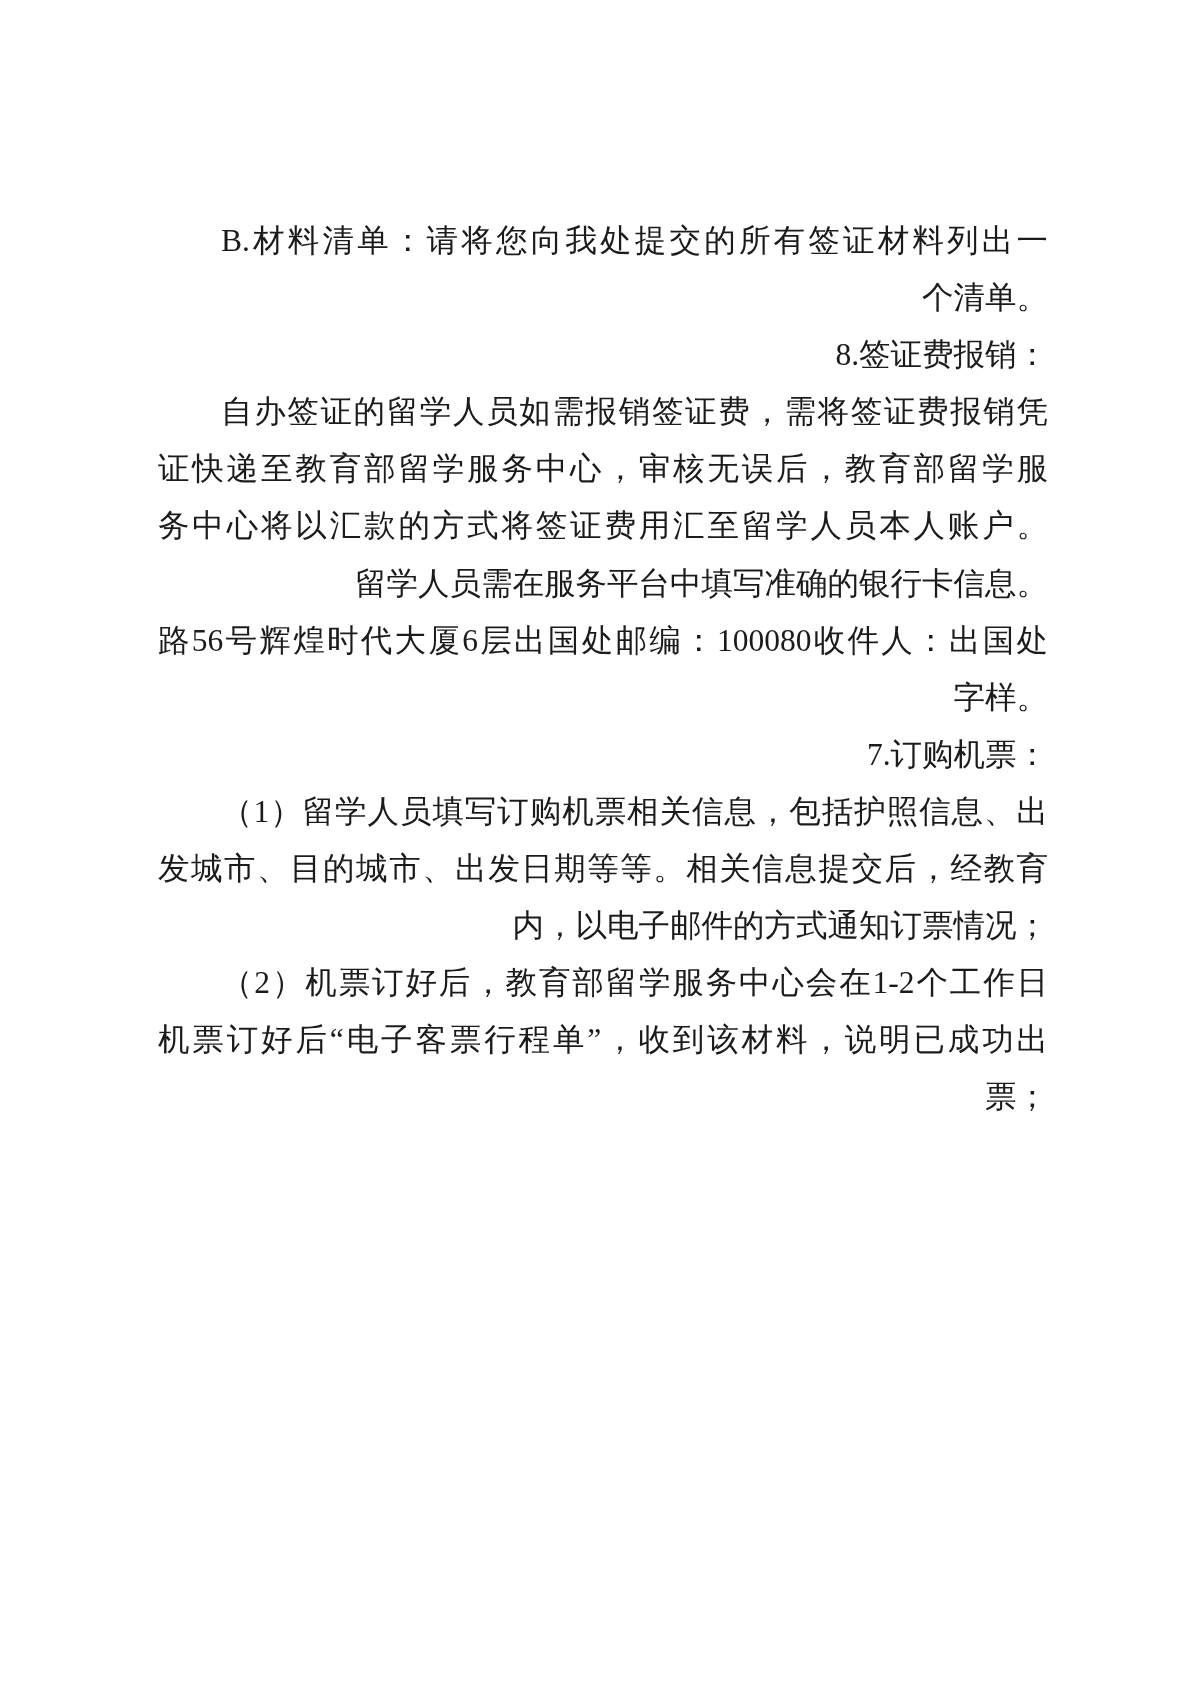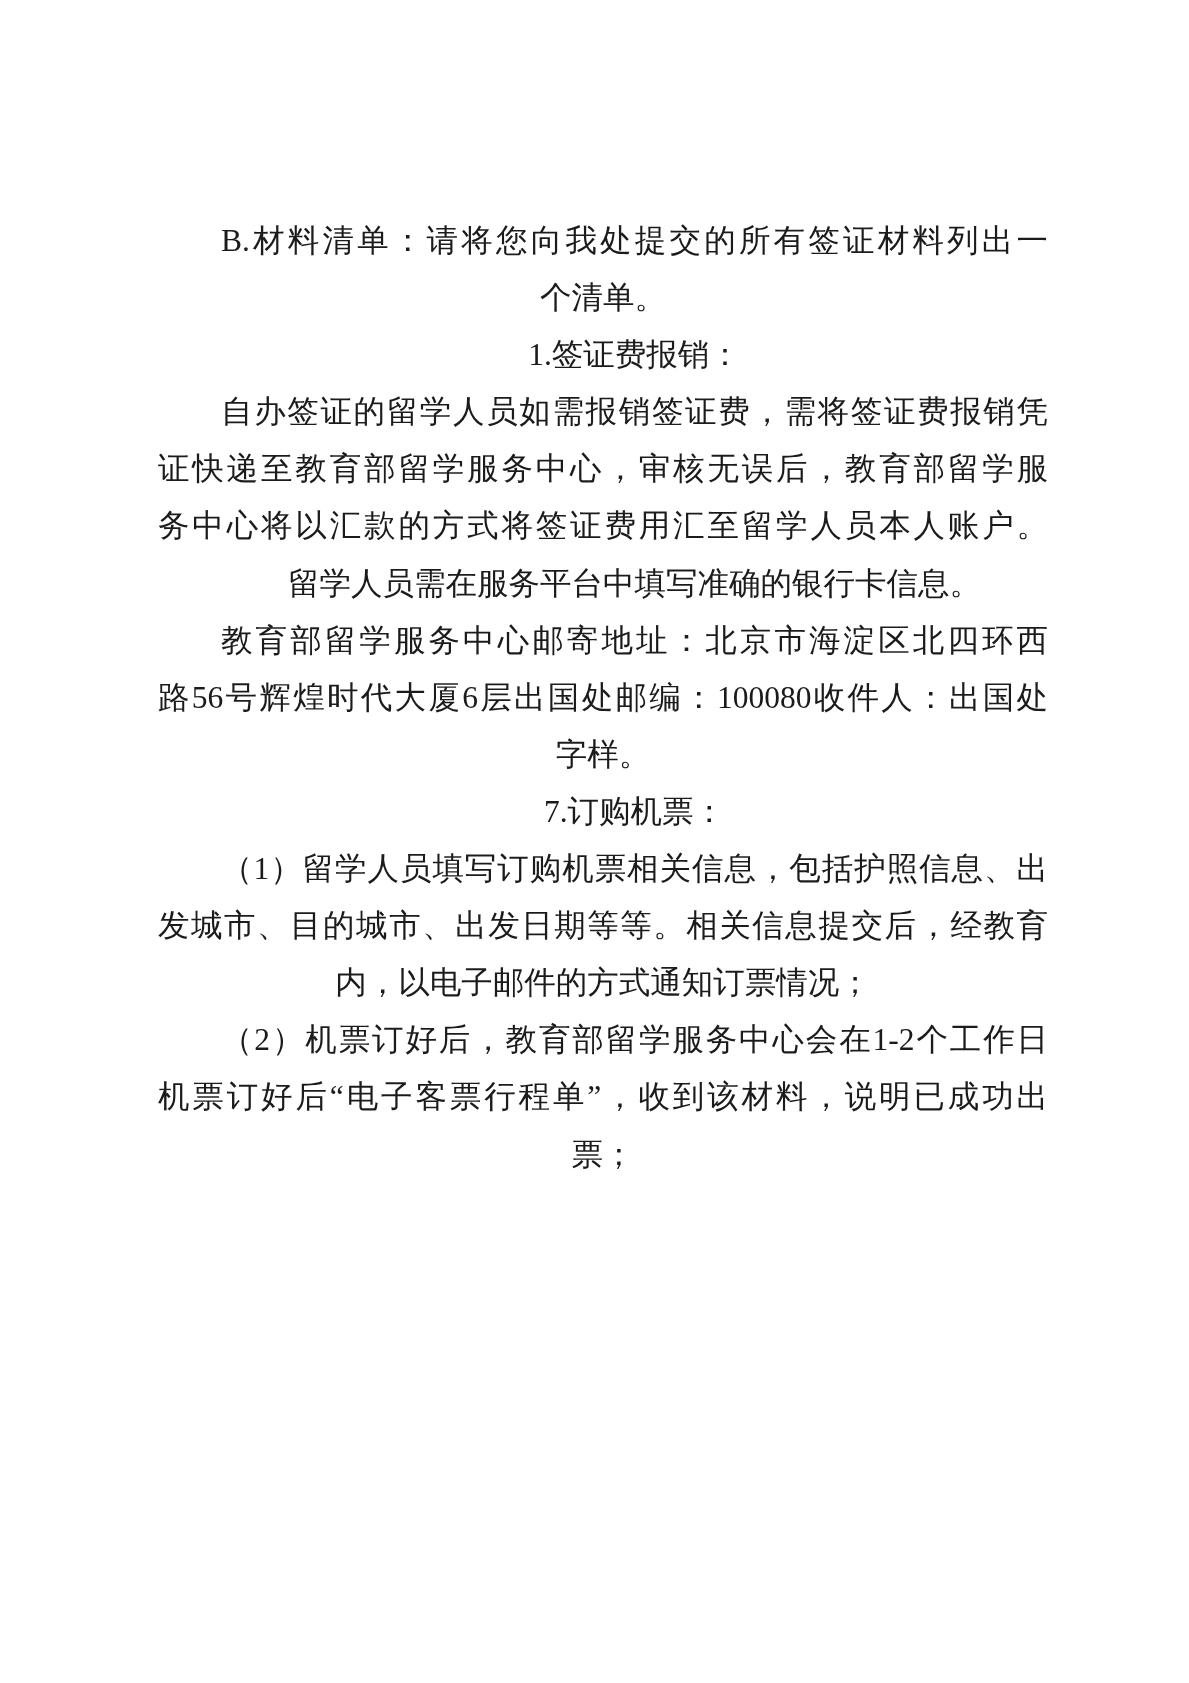--- a/index.html
+++ b/index.html
@@ -21,46 +21,45 @@
     top: 212px;
     width: 890px;
     font-family: "Liberation Serif", "DejaVu Serif", serif;
     font-size: 31.5px;
     color: #1b1b1b;
     font-weight: 400;
   }
   .ln {
     height: 57.1px;
     line-height: 57.1px;
-    text-align: center;
+    text-align: right;
     white-space: normal;
   }
   
   .just {
     text-align: justify;
     text-align-last: justify;
   }
   
   .ind {
     text-indent: 2em;
   }
 </style>
 </head>
 <body>
 
 <div class="page">
   <div class="textblock">
     <div class="ln ind just">B.材料清单：请将您向我处提交的所有签证材料列出一</div>
     <div class="ln">个清单。</div>
-    <div class="ln ind">1.签证费报销：</div>
+    <div class="ln ind">8.签证费报销：</div>
     <div class="ln ind just">自办签证的留学人员如需报销签证费，需将签证费报销凭</div>
     <div class="ln just">证快递至教育部留学服务中心，审核无误后，教育部留学服</div>
     <div class="ln just">务中心将以汇款的方式将签证费用汇至留学人员本人账户。</div>
     <div class="ln ind">留学人员需在服务平台中填写准确的银行卡信息。</div>
-    <div class="ln ind just">教育部留学服务中心邮寄地址：北京市海淀区北四环西</div>
     <div class="ln just">路56号辉煌时代大厦6层出国处邮编：100080收件人：出国处</div>
     <div class="ln">字样。</div>
     <div class="ln ind">7.订购机票：</div>
     <div class="ln ind just">（1）留学人员填写订购机票相关信息，包括护照信息、出</div>
     <div class="ln just">发城市、目的城市、出发日期等等。相关信息提交后，经教育</div>
     <div class="ln">内，以电子邮件的方式通知订票情况；</div>
     <div class="ln ind just">（2）机票订好后，教育部留学服务中心会在1-2个工作日</div>
     <div class="ln just">机票订好后“电子客票行程单”，收到该材料，说明已成功出</div>
     <div class="ln">票；</div>
   </div>

